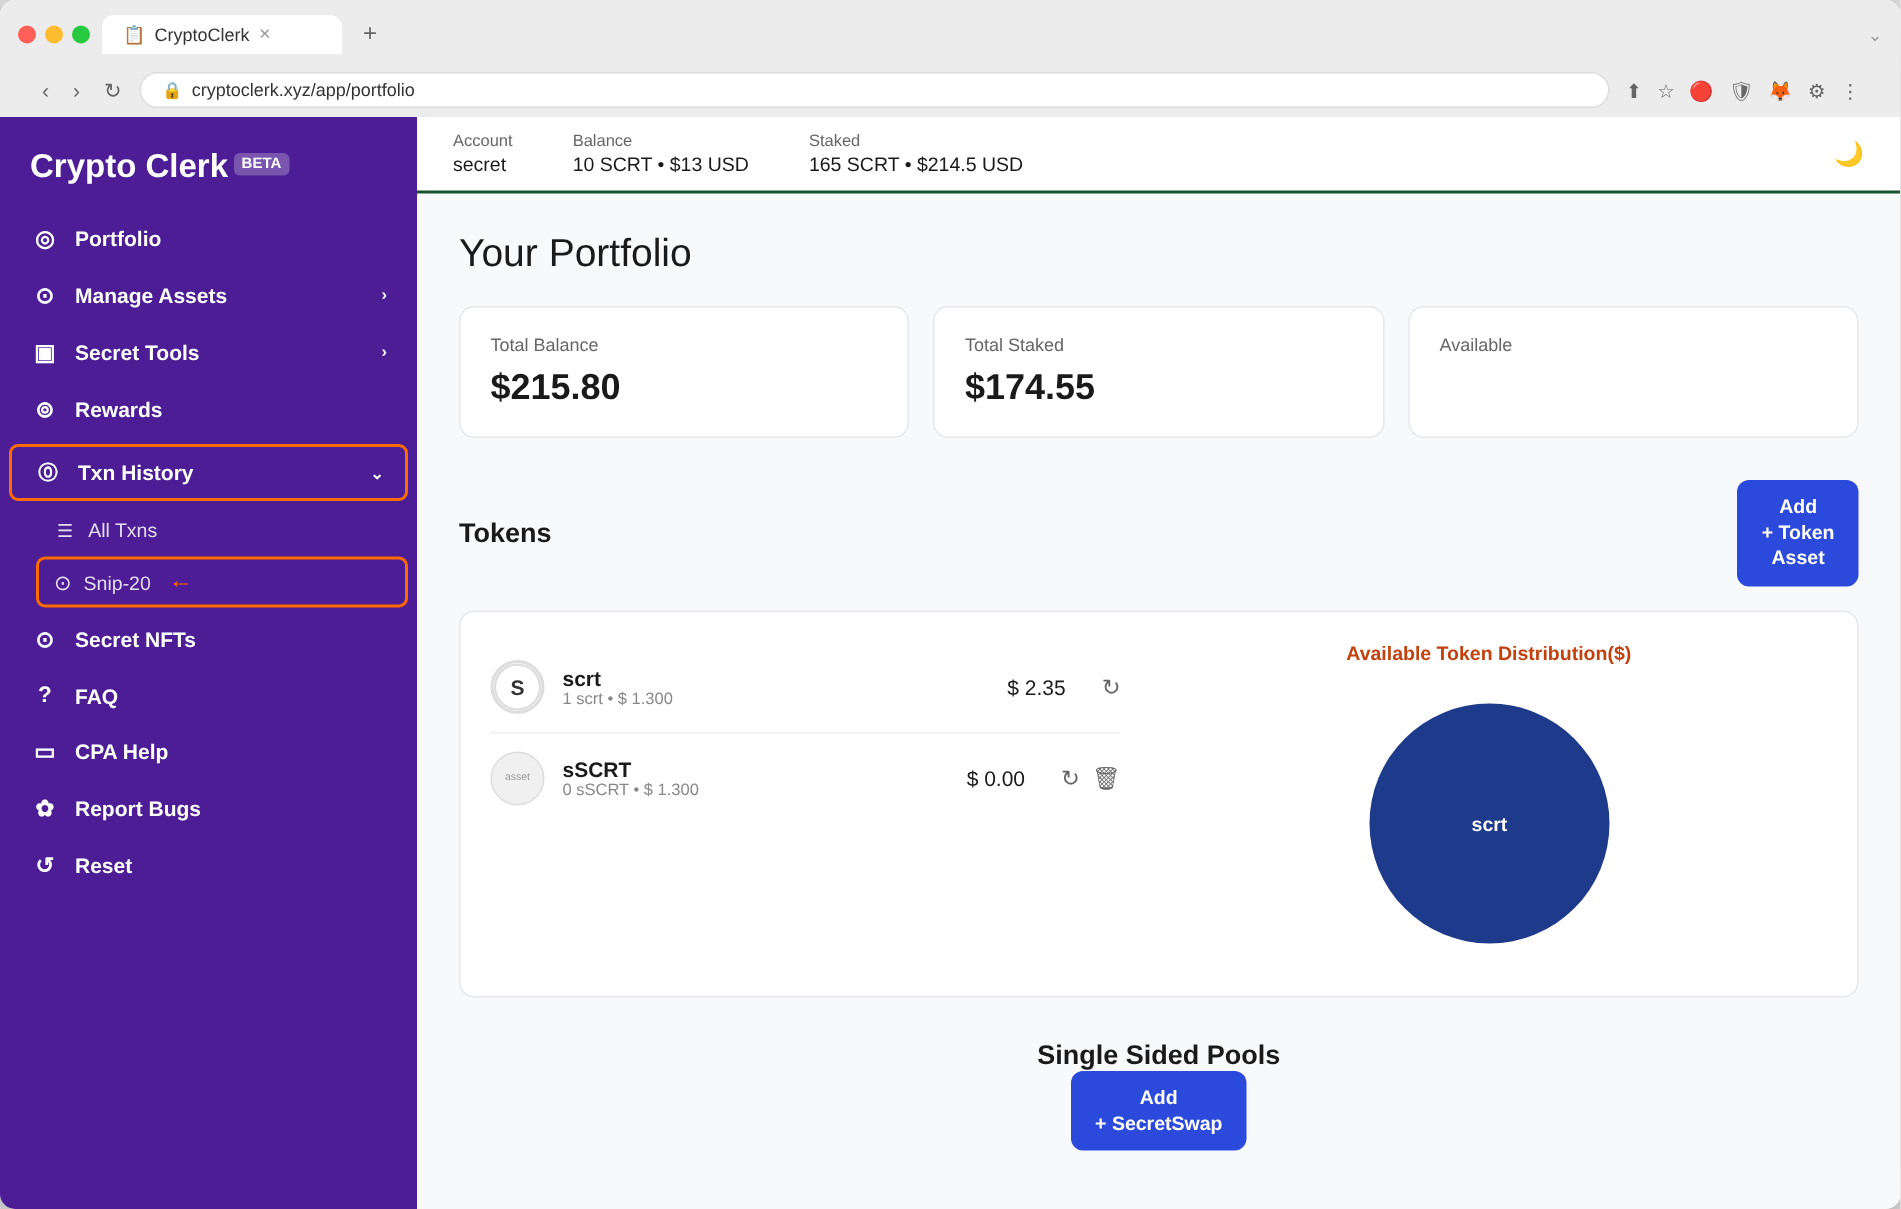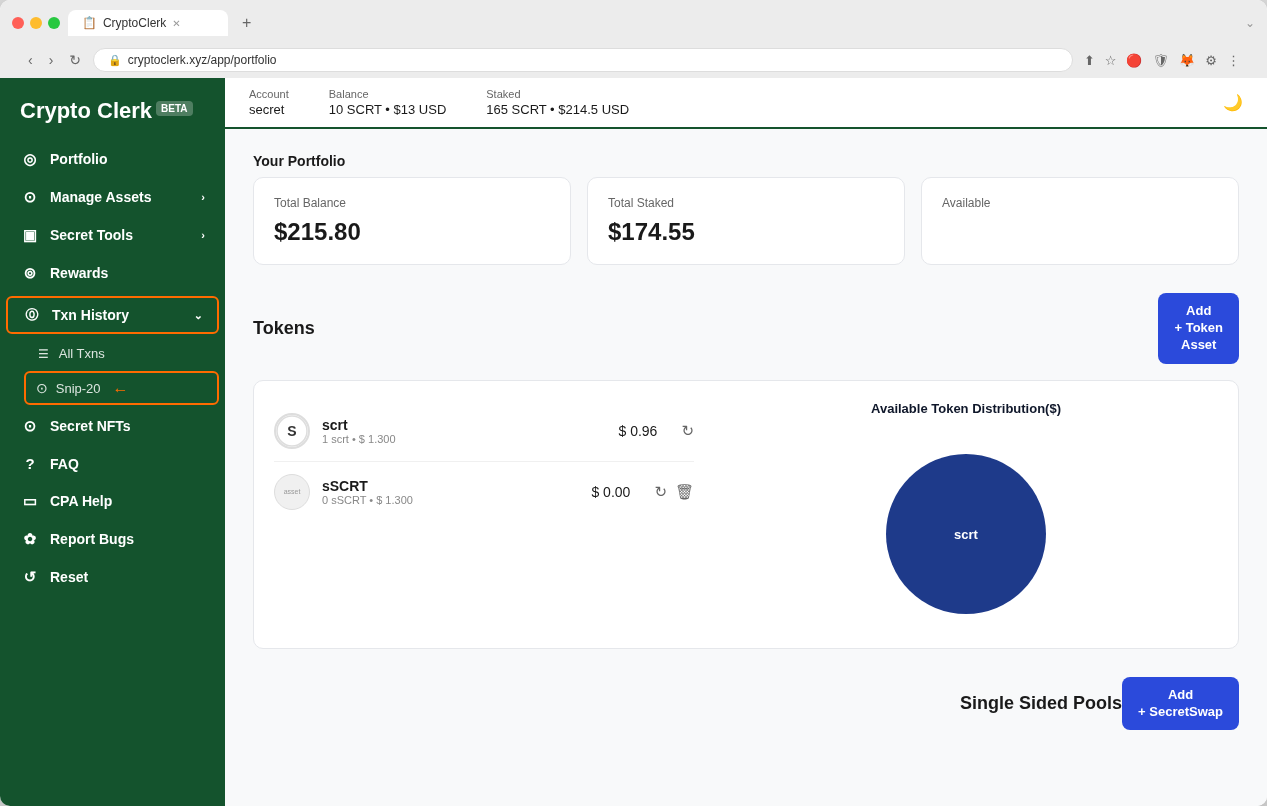--- a/index.html
+++ b/index.html
@@ -27,21 +27,21 @@
     .address-bar { flex: 1; background: #fff; border: 1px solid #ddd; border-radius: 20px; padding: 4px 14px; font-size: 12px; color: #333; display: flex; align-items: center; gap: 6px; }
     .address-lock { color: #666; font-size: 11px; }
     .address-text { flex: 1; }
     .browser-icons-right { display: flex; gap: 4px; align-items: center; }
     .br-icon { color: #666; font-size: 13px; padding: 2px 3px; cursor: pointer; }
 
     
     .app-container { display: flex; flex: 1; overflow: hidden; }
 
     
-    .sidebar { width: 225px; background: #14532d; color: #fff; display: flex; flex-direction: column; padding-top: 0; flex-shrink: 0; }
+    .sidebar { width: 278px; background: #4c1d95; color: #fff; display: flex; flex-direction: column; padding-top: 0; flex-shrink: 0; }
     .sidebar-logo { padding: 20px 20px 16px; }
     .logo-text { font-size: 22px; font-weight: 700; color: #fff; }
     .logo-beta { font-size: 10px; font-weight: 600; background: rgba(255,255,255,0.25); padding: 2px 5px; border-radius: 4px; margin-left: 4px; vertical-align: super; }
     .nav-item { display: flex; align-items: center; gap: 10px; padding: 10px 20px; cursor: pointer; font-size: 14px; font-weight: 600; color: #fff; border-radius: 0; transition: background 0.1s; }
     .nav-item .icon { width: 20px; text-align: center; font-size: 15px; }
     .nav-item .chevron { margin-left: auto; font-size: 11px; }
     .nav-item.active-border { border: 2px solid #ff6b00; border-radius: 6px; margin: 0 6px; padding: 8px 14px; }
     .nav-subitem { display: flex; align-items: center; gap: 10px; padding: 8px 20px 8px 38px; cursor: pointer; font-size: 13px; color: rgba(255,255,255,0.85); }
     .nav-subitem.active-border { border: 2px solid #ff6b00; border-radius: 6px; margin: 2px 6px 2px 28px; padding: 6px 10px; }
     .arrow-indicator { color: #ff6b00; font-size: 16px; margin-left: 4px; }
@@ -52,21 +52,21 @@
     
     .topbar { background: #fff; border-bottom: 2px solid #14532d; padding: 10px 24px; display: flex; align-items: center; gap: 40px; }
     .topbar-section { display: flex; flex-direction: column; gap: 2px; }
     .topbar-label { font-size: 11px; color: #666; font-weight: 500; }
     .topbar-value { font-size: 13px; color: #1a1a1a; font-weight: 400; }
     .topbar-spacer { flex: 1; }
     .moon-icon { color: #666; font-size: 16px; cursor: pointer; }
 
     
     .main-content { flex: 1; overflow-y: auto; padding: 24px 28px; }
-    .page-title { font-size: 14px; font-weight: 700; color: #1a1a1a; margin-bottom: 8px; }
+    .page-title { font-size: 26px; font-weight: 400; color: #1a1a1a; margin-bottom: 20px; }
 
     
     .summary-cards { display: grid; grid-template-columns: 1fr 1fr 1fr; gap: 16px; margin-bottom: 28px; }
     .summary-card { background: #fff; border: 1px solid #e5e7eb; border-radius: 10px; padding: 18px 20px; }
     .card-label { font-size: 12px; color: #666; margin-bottom: 8px; }
     .card-value { font-size: 24px; font-weight: 700; color: #1a1a1a; }
 
     
     .section-header { display: flex; align-items: center; justify-content: space-between; margin-bottom: 16px; }
     .section-title { font-size: 18px; font-weight: 700; color: #1a1a1a; }
@@ -81,25 +81,25 @@
     .token-img-placeholder { width: 36px; height: 36px; border-radius: 50%; background: #f0f0f0; border: 1px solid #ddd; flex-shrink: 0; font-size: 8px; color: #999; display: flex; align-items: center; justify-content: center; overflow: hidden; }
     .token-info { flex: 1; }
     .token-name { font-size: 14px; font-weight: 600; color: #1a1a1a; }
     .token-sub { font-size: 11px; color: #888; }
     .token-value { font-size: 14px; color: #1a1a1a; margin-right: 12px; }
     .token-actions { display: flex; gap: 8px; align-items: center; }
     .token-action-btn { color: #666; cursor: pointer; font-size: 15px; background: none; border: none; }
 
     
     .chart-area { flex: 1; display: flex; flex-direction: column; align-items: center; }
-    .chart-title { font-size: 13px; font-weight: 600; color: #0f172a; margin-bottom: 28px; text-align: center; }
+    .chart-title { font-size: 13px; font-weight: 600; color: #c2410c; margin-bottom: 16px; text-align: center; }
     .donut-chart { position: relative; }
 
     
-    .bottom-section { margin-top: 28px; display: flex; align-items: center; justify-content: flex-end; }
+    .bottom-section { margin-top: 28px; display: flex; align-items: center; justify-content: center; flex-direction: column; }
   </style>
 </head>
 <body>
 
 <div class="browser-window">
 
   <div class="browser-titlebar">
     <div class="browser-tabs-row">
       <div class="traffic-lights">
         <div class="tl tl-red"></div>
@@ -252,21 +252,21 @@
               <div class="token-icon">
                 <svg width="32" height="32" viewBox="0 0 32 32">
                   <circle cx="16" cy="16" r="15" fill="none" stroke="#ddd" stroke-width="1.5"></circle>
                   <text x="16" y="21" text-anchor="middle" font-size="14" font-weight="bold" fill="#333">S</text>
                 </svg>
               </div>
               <div class="token-info">
                 <div class="token-name">scrt</div>
                 <div class="token-sub">1 scrt • $ 1.300</div>
               </div>
-              <span class="token-value">$ 0.96</span>
+              <span class="token-value">$ 2.35</span>
               <div class="token-actions">
                 <button class="token-action-btn">↻</button>
               </div>
             </div>
 
             <div class="token-row">
               <div class="token-img-placeholder">
                 <span style="font-size:7px;color:#999">asset</span>
               </div>
               <div class="token-info">

